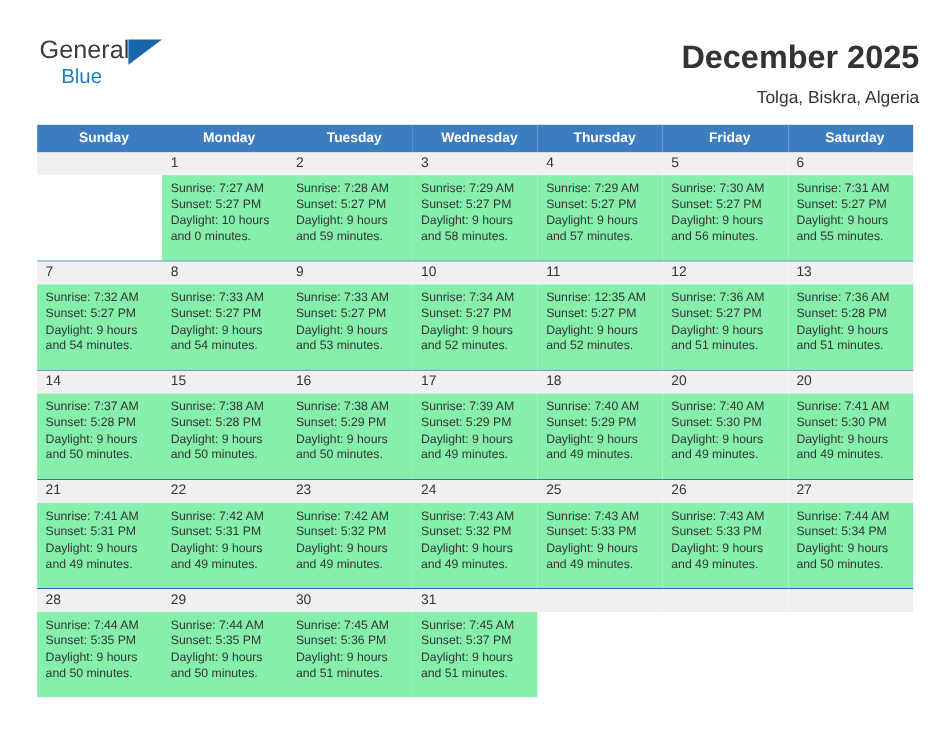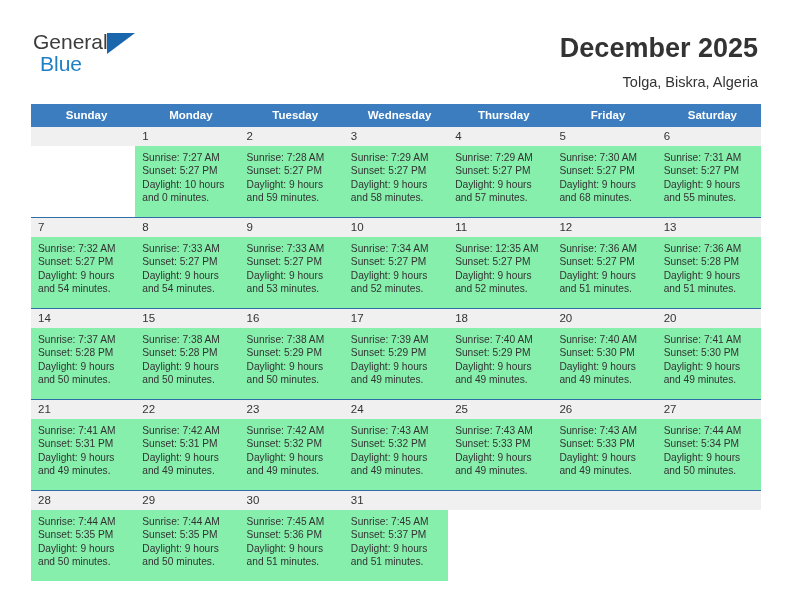--- a/index.html
+++ b/index.html
@@ -22,42 +22,42 @@
 
   
   .header {
     position: absolute;
     left: 0; top: 0;
     width: 792px;
     height: 100px;
     display: flex;
     align-items: flex-start;
     justify-content: space-between;
-    padding: 30px 34px 0 33px;
+    padding: 30px 26px 0 33px;
   }
 
   .logo {
     position: relative;
     width: 110px;
     height: 52px;
     flex: 0 0 auto;
   }
   .logo-general {
     position: absolute;
     left: 0; top: 0;
     font-size: 21px;
     color: #3c3c3c;
     letter-spacing: 0px;
     line-height: 24px;
     font-weight: 400;
   }
   .logo-blue {
     position: absolute;
-    left: 7px; top: 22px;
-    font-size: 21px;
+    left: 18px; top: 22px;
+    font-size: 17px;
     color: #1f7fc4;
     line-height: 24px;
     font-weight: 400;
   }
   .logo-triangle {
     position: absolute;
     left: 74px;
     top: 3px;
     width: 0; height: 0;
     border-left: 28px solid #1a66ad;
@@ -226,21 +226,21 @@
               </div>
             </div>
           </td>
           <td>
             <div class="cell-inner">
               <div class="day-num-band">5</div>
               <div class="cell-body">
                 <div>Sunrise: 7:30 AM</div>
                 <div>Sunset: 5:27 PM</div>
                 <div>Daylight: 9 hours</div>
-                <div>and 68 minutes.</div>
+                <div>and 56 minutes.</div>
               </div>
             </div>
           </td>
           <td>
             <div class="cell-inner">
               <div class="day-num-band">6</div>
               <div class="cell-body">
                 <div>Sunrise: 7:31 AM</div>
                 <div>Sunset: 5:27 PM</div>
                 <div>Daylight: 9 hours</div>

